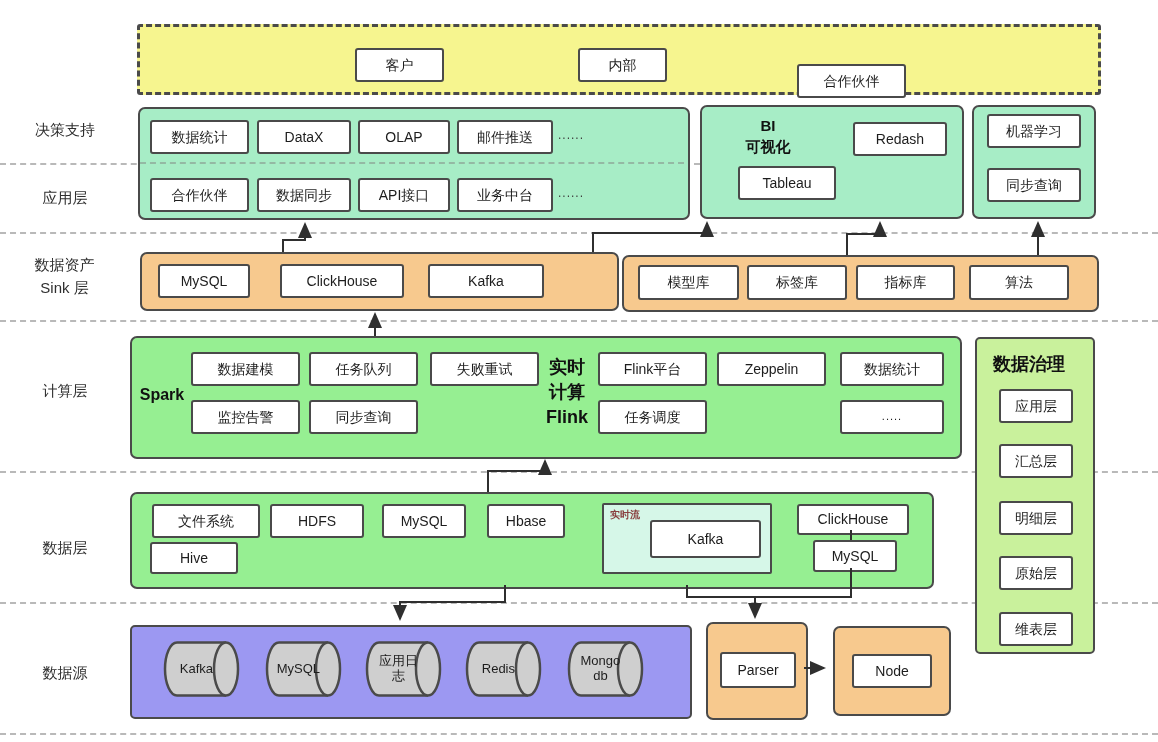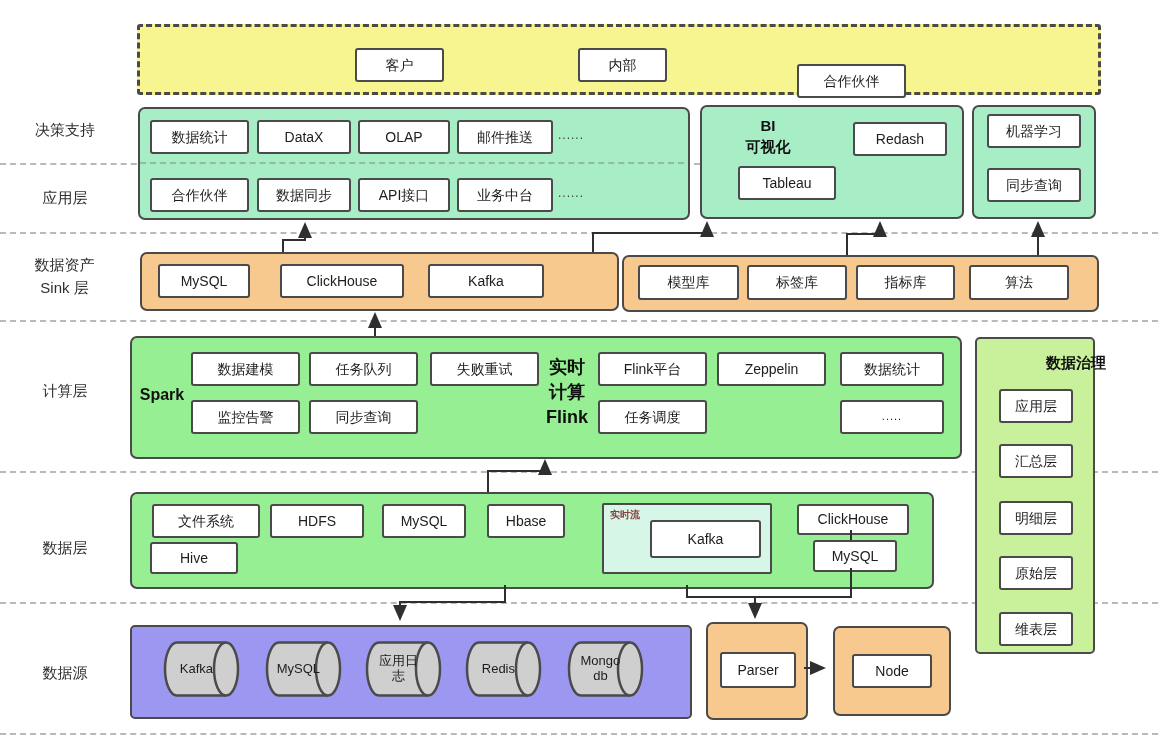--- a/index.html
+++ b/index.html
@@ -99,21 +99,21 @@
   <div class="blabel" style="left:541px;top:355px;width:52px;font-size:18px">实时
 计算
 Flink</div>
   <div class="chip" style="left:598px;top:352px;width:105px;height:30px">Flink平台</div>
   <div class="chip" style="left:717px;top:352px;width:105px;height:30px">Zeppelin</div>
   <div class="chip" style="left:840px;top:352px;width:100px;height:30px">数据统计</div>
   <div class="chip" style="left:598px;top:400px;width:105px;height:30px">任务调度</div>
   <div class="chip" style="left:840px;top:400px;width:100px;height:30px;font-size:11px;letter-spacing:1px">.....</div>
 
   <div class="panel bg-lgreen" style="left:975px;top:337px;width:116px;height:313px;border-radius:5px"></div>
-  <div class="blabel" style="left:1028px;top:352px;width:96px;font-size:15px">数据治理</div>
+  <div class="blabel" style="left:981px;top:352px;width:96px;font-size:18px">数据治理</div>
   <div class="chip" style="left:999px;top:389px;width:70px;height:30px">应用层</div>
   <div class="chip" style="left:999px;top:444px;width:70px;height:30px">汇总层</div>
   <div class="chip" style="left:999px;top:501px;width:70px;height:30px">明细层</div>
   <div class="chip" style="left:999px;top:556px;width:70px;height:30px">原始层</div>
   <div class="chip" style="left:999px;top:612px;width:70px;height:30px">维表层</div>
 
   <div class="panel bg-green" style="left:130px;top:492px;width:800px;height:93px"></div>
   <div class="chip" style="left:152px;top:504px;width:104px;height:30px">文件系统</div>
   <div class="chip" style="left:270px;top:504px;width:90px;height:30px">HDFS</div>
   <div class="chip" style="left:382px;top:504px;width:80px;height:30px">MySQL</div>

